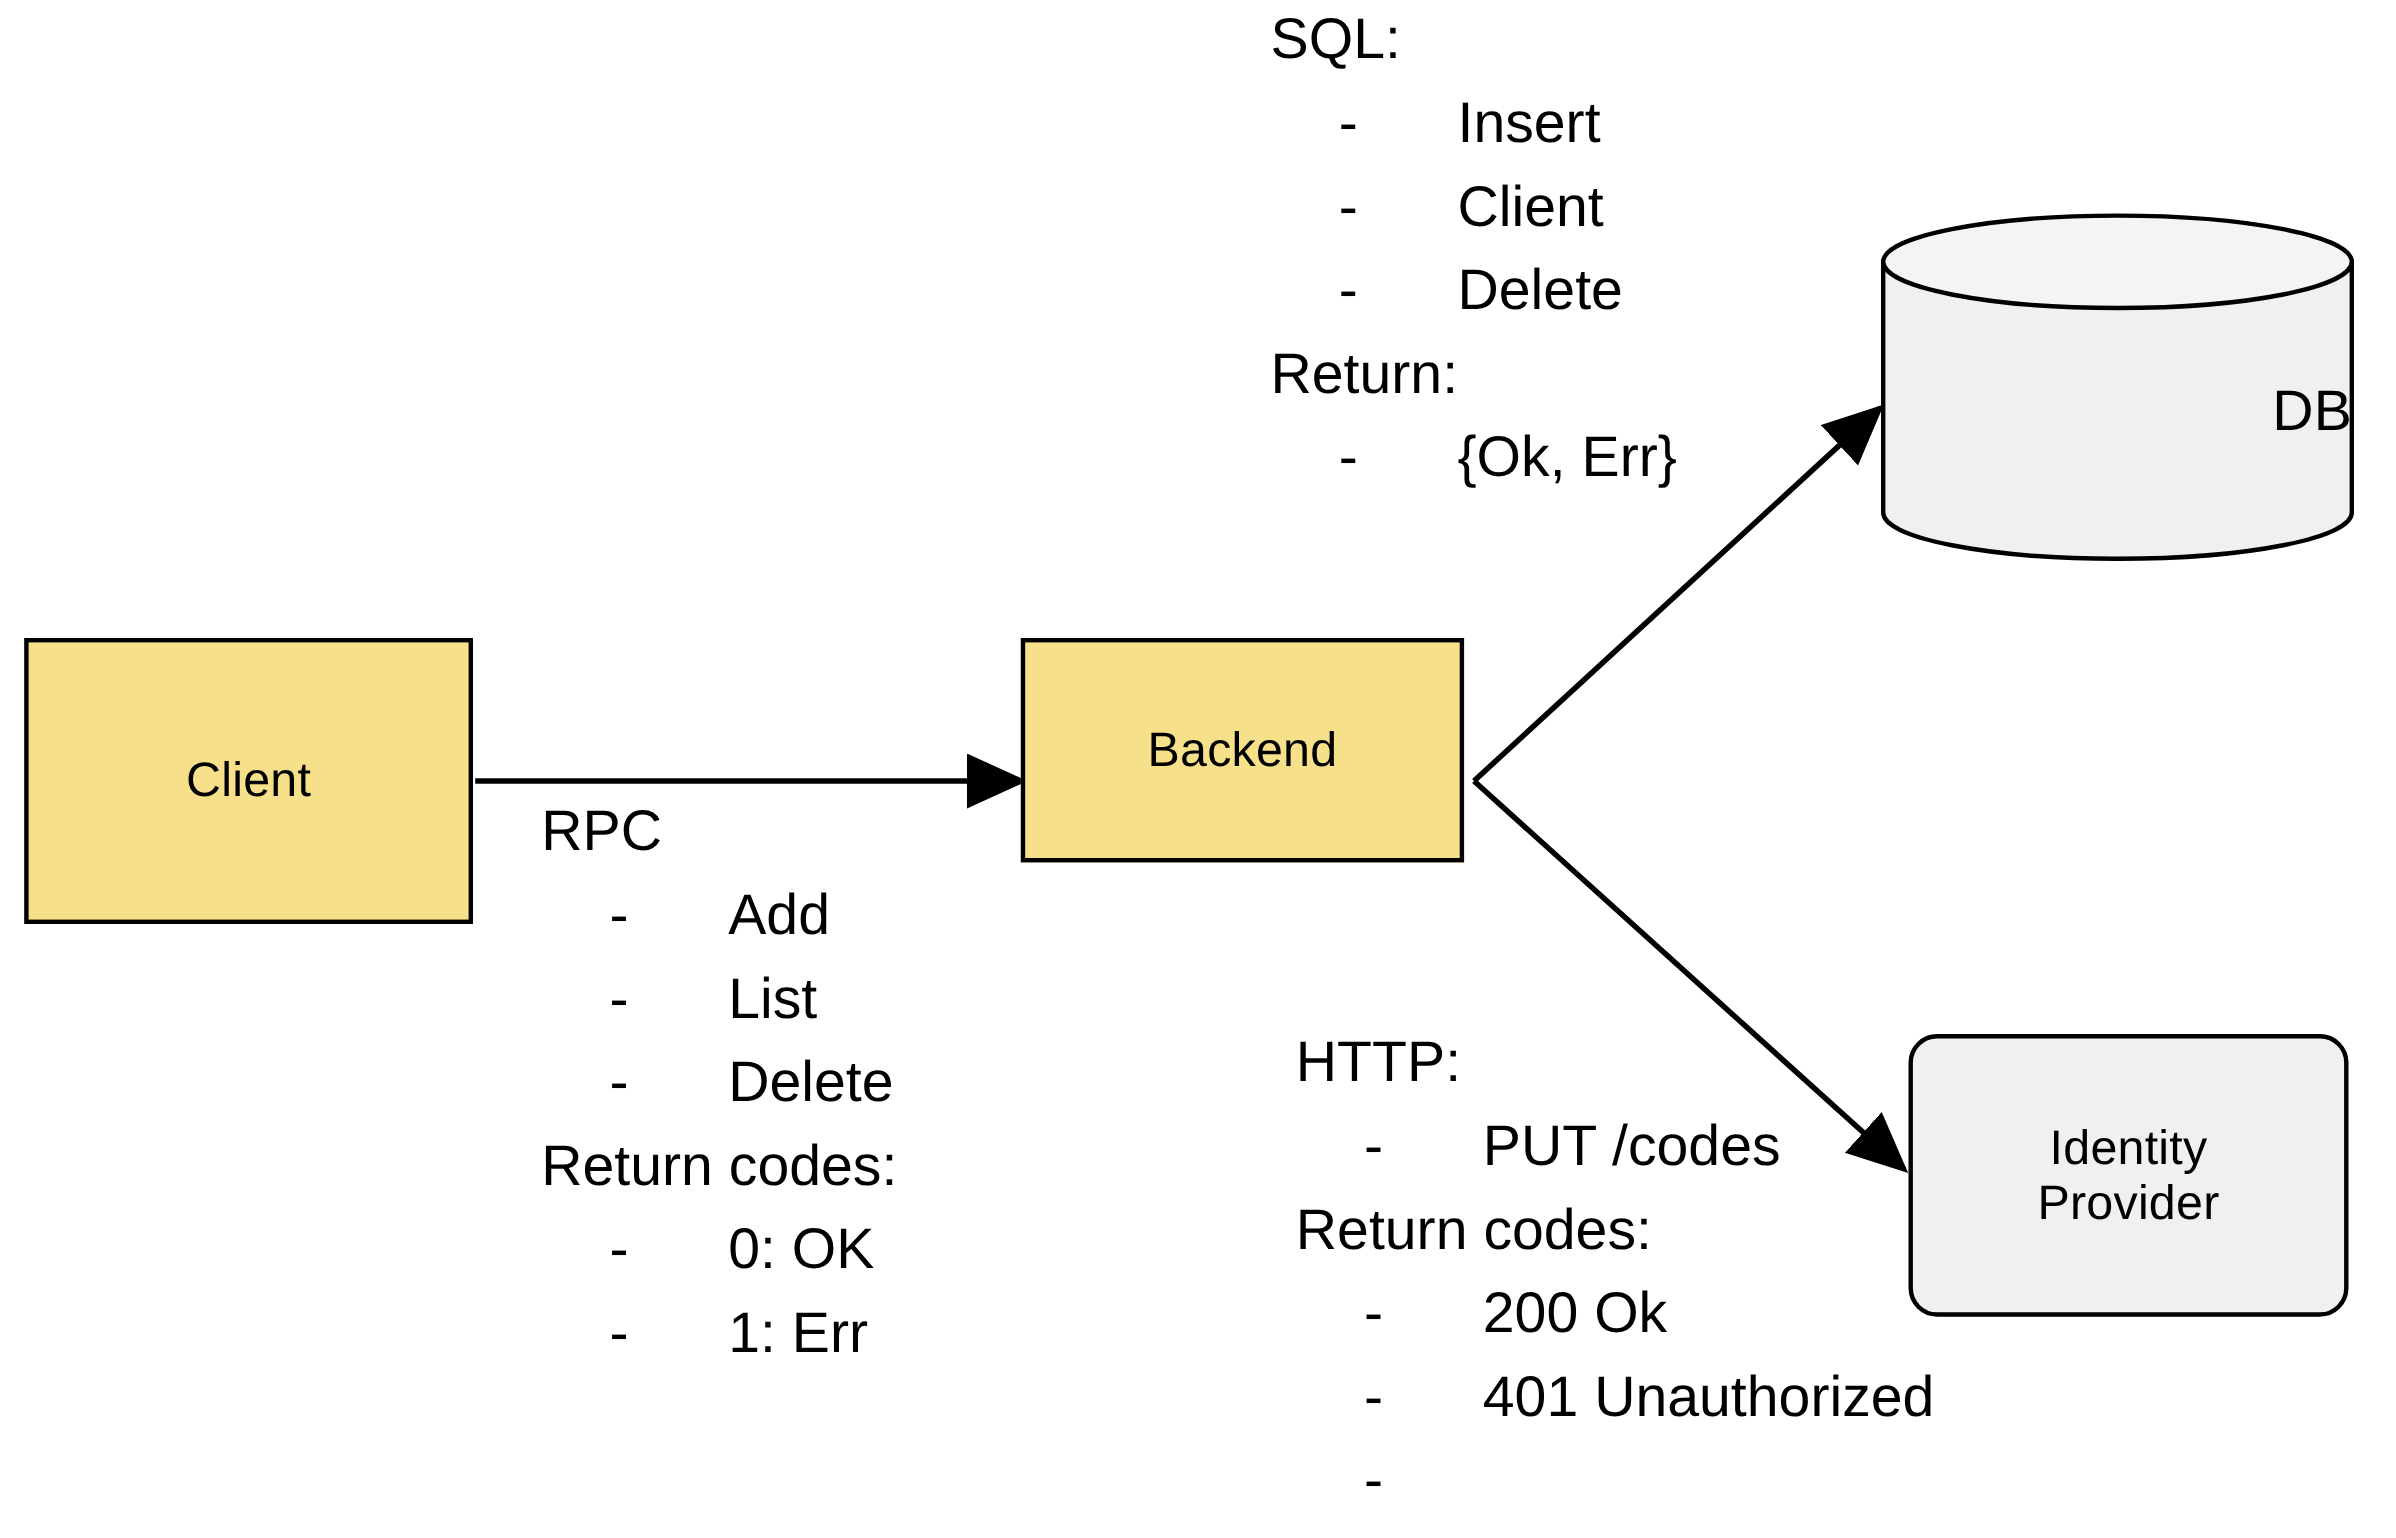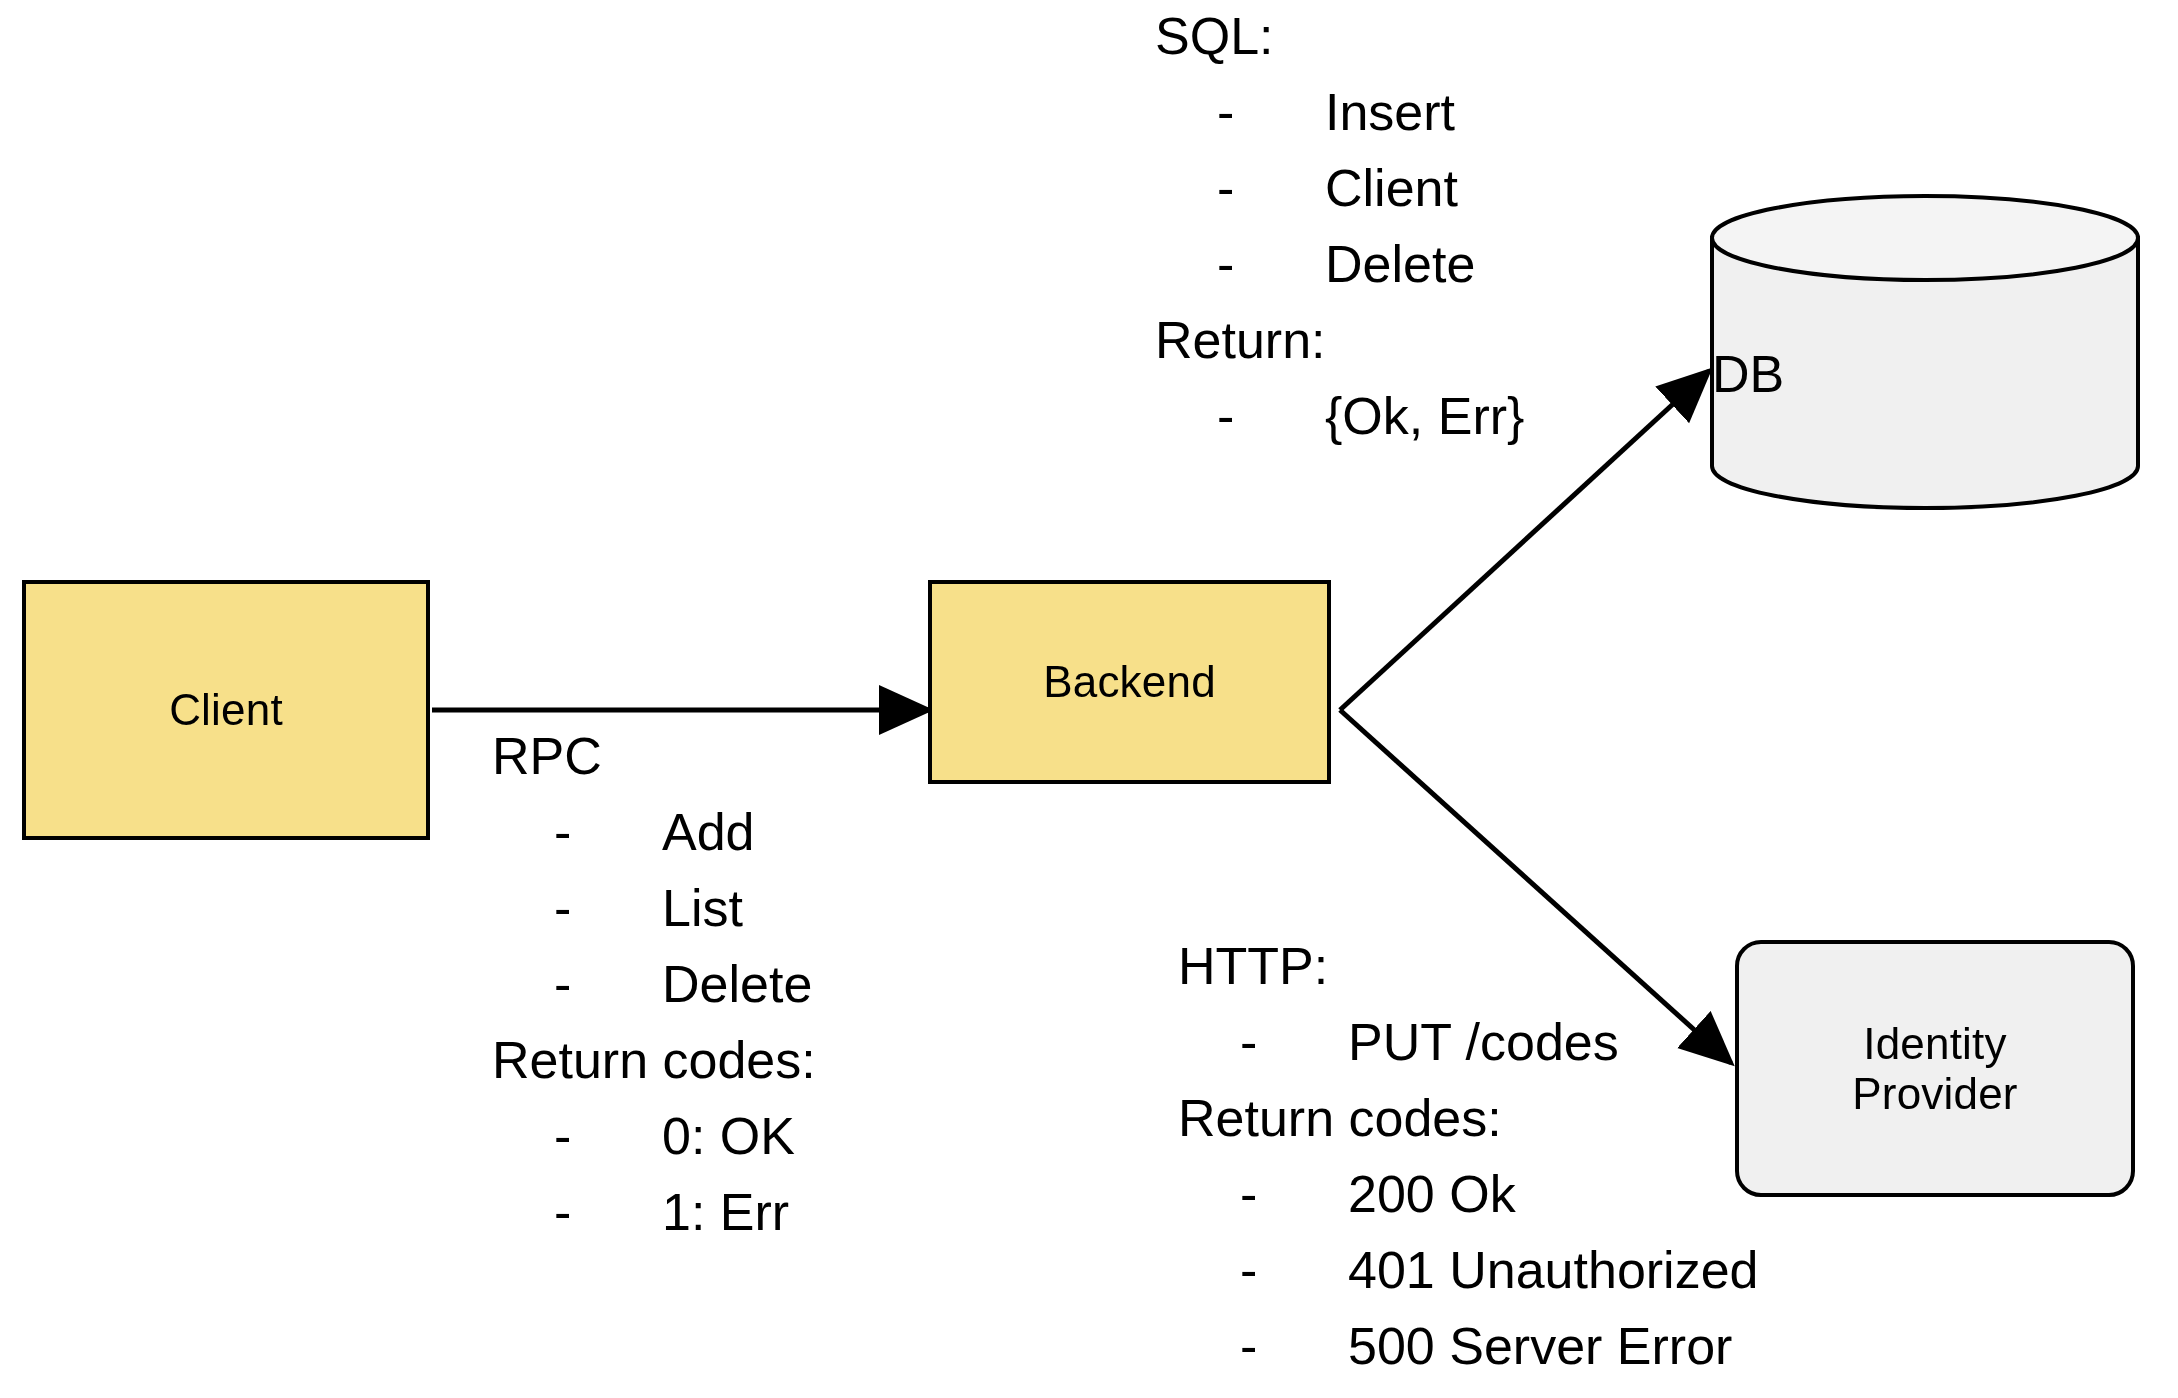--- a/index.html
+++ b/index.html
@@ -45,21 +45,21 @@
   #idp-node     { left: 1735px; top: 940px; width: 400px; height: 257px; }
 
   .node-label { display: block; white-space: pre-line; }
 
   
   #db-label {
     position: absolute;
     left: 1712px;
     top: 345px;
     width: 426px;
-    text-align: left;
+    text-align: right;
     font-size: 52px;
     line-height: 1.12;
   }
 
   
   .annot {
     position: absolute;
     font-size: 52px;
     line-height: 76px;
     white-space: nowrap;
@@ -175,17 +175,16 @@
     <span class="item">
       <span class="dash">-</span>
       <span>200 Ok</span>
     </span>
     <span class="item">
       <span class="dash">-</span>
       <span>401 Unauthorized</span>
     </span>
     <span class="item">
       <span class="dash">-</span>
-      <span>500 Server Error</span>
     </span>
   </div>
 
 </div>
 
 </body></html>

